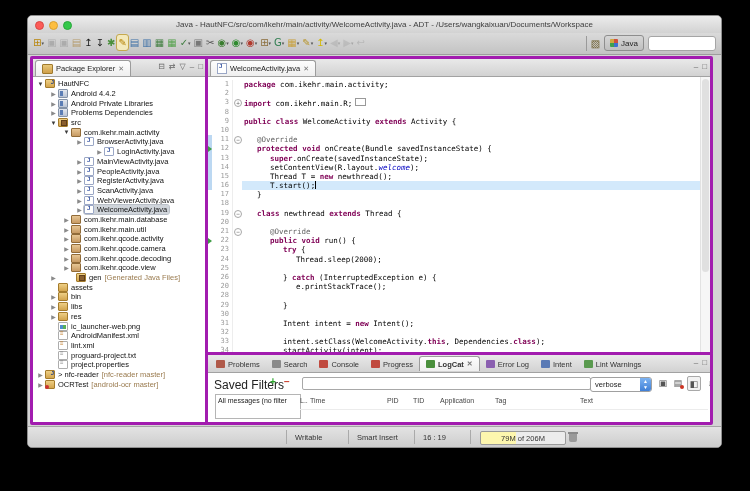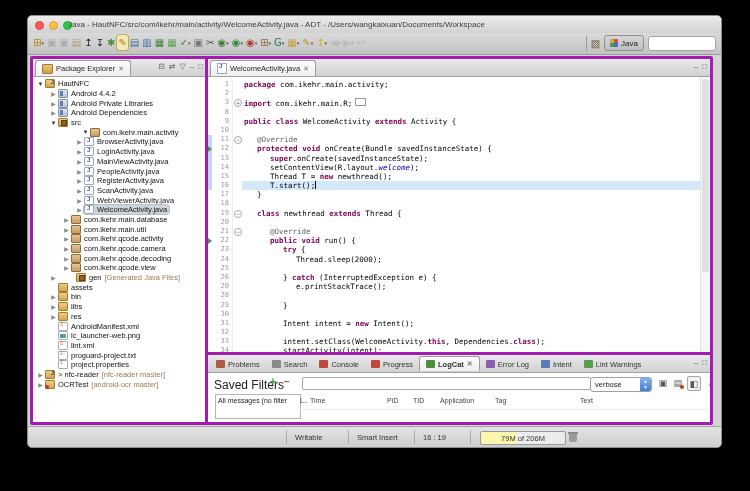--- a/index.html
+++ b/index.html
@@ -9,21 +9,21 @@
           border:1px solid #8f8f8f;border-radius:5px;overflow:hidden;box-shadow:0 10px 34px rgba(0,0,0,.65);}
 
   
   .titlebar{position:absolute;left:0;top:0;right:0;height:17px;
             background:linear-gradient(#ececec,#d2d2d2);border-bottom:1px solid #a8a8a8;}
   .lights{position:absolute;left:7px;top:5px;display:flex;gap:5px;}
   .light{width:7px;height:7px;border-radius:50%;}
   .light.red{background:#fc5b57;border:0.5px solid #d94743;}
   .light.yellow{background:#fdbe41;border:0.5px solid #d9a133;}
   .light.green{background:#34c84a;border:0.5px solid #2aa63c;}
-  .title-text{position:absolute;left:40px;right:20px;top:4px;text-align:left;font-size:8px;color:#3d3d3d;
+  .title-text{position:absolute;left:40px;right:20px;top:4px;text-align:center;font-size:8px;color:#3d3d3d;
               white-space:nowrap;overflow:hidden;text-overflow:ellipsis;}
 
   
   .toolbar{position:absolute;left:0;top:17px;right:0;height:21px;
            background:linear-gradient(#dadada,#c3c3c3);border-bottom:1px solid #9d9d9d;}
   .tb-icons{position:absolute;left:4px;top:2px;display:flex;align-items:center;gap:1px;}
   .tbi{position:relative;display:flex;align-items:center;height:15px;padding:0 1px;border-radius:2px;}
   .tbi .g{font-size:10px;line-height:15px;font-family:"DejaVu Sans",sans-serif;}
   .tbi .dd{font-size:5px;color:#555;margin-left:0px;}
   .tbi.dis{opacity:.33;}
@@ -295,45 +295,45 @@
               <span class="arr">▶</span>
               <span class="selwrap">
                 <span class="ti lib"></span>
                 <span>Android Private Libraries</span>
               </span>
             </div>
             <div class="trow" style="padding-left: 16px;">
               <span class="arr">▶</span>
               <span class="selwrap">
                 <span class="ti lib"></span>
-                <span>Android Dependencies</span>
+                <span>Problems Dependencies</span>
               </span>
             </div>
             <div class="trow" style="padding-left: 16px;">
               <span class="arr open">▼</span>
               <span class="selwrap">
                 <span class="ti srcfolder"></span>
                 <span>src</span>
               </span>
             </div>
-            <div class="trow" style="padding-left: 17px; margin-left: 31px;">
+            <div class="trow" style="padding-left: 29px;">
               <span class="arr open">▼</span>
               <span class="selwrap">
                 <span class="ti pkg"></span>
                 <span>com.ikehr.main.activity</span>
               </span>
             </div>
             <div class="trow" style="padding-left: 42px;">
               <span class="arr">▶</span>
               <span class="selwrap">
                 <span class="ti jfile"></span>
                 <span>BrowserActivity.java</span>
               </span>
             </div>
-            <div class="trow" style="padding-left: 42px;">
+            <div class="trow" style="padding-left: 62px;">
               <span class="arr">▶</span>
               <span class="selwrap">
                 <span class="ti jfile"></span>
                 <span>LoginActivity.java</span>
               </span>
             </div>
             <div class="trow" style="padding-left: 42px;">
               <span class="arr">▶</span>
               <span class="selwrap">
                 <span class="ti jfile"></span>
@@ -449,29 +449,29 @@
             <div class="trow" style="padding-left: 16px;">
               <span class="arr">▶</span>
               <span class="selwrap">
                 <span class="ti folder"></span>
                 <span>res</span>
               </span>
             </div>
             <div class="trow" style="padding-left: 16px;">
               <span class="arr"></span>
               <span class="selwrap">
+                <span class="ti img"></span>
+                <span>ic_launcher-web.png</span>
+              </span>
+            </div>
+            <div class="trow" style="padding-left: 16px;">
+              <span class="arr"></span>
+              <span class="selwrap">
                 <span class="ti xml"></span>
                 <span>AndroidManifest.xml</span>
-              </span>
-            </div>
-            <div class="trow" style="padding-left: 16px;">
-              <span class="arr"></span>
-              <span class="selwrap">
-                <span class="ti img"></span>
-                <span>ic_launcher-web.png</span>
               </span>
             </div>
             <div class="trow" style="padding-left: 16px;">
               <span class="arr"></span>
               <span class="selwrap">
                 <span class="ti xml"></span>
                 <span>lint.xml</span>
               </span>
             </div>
             <div class="trow" style="padding-left: 16px;">

